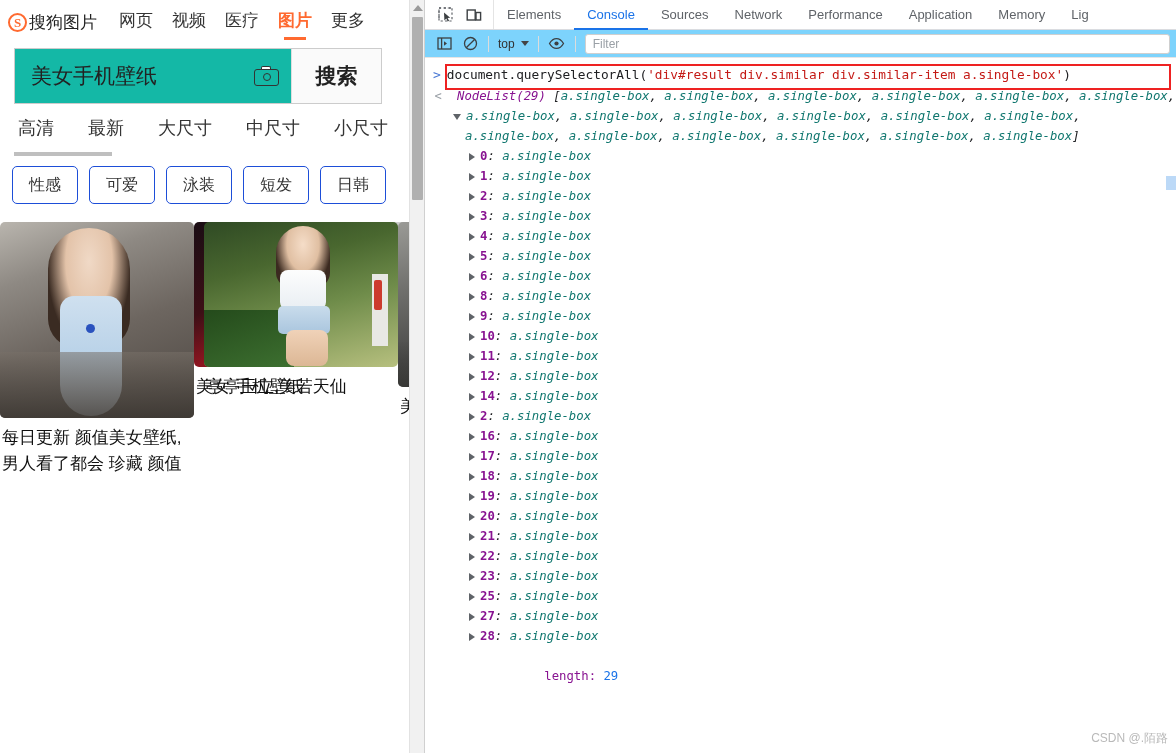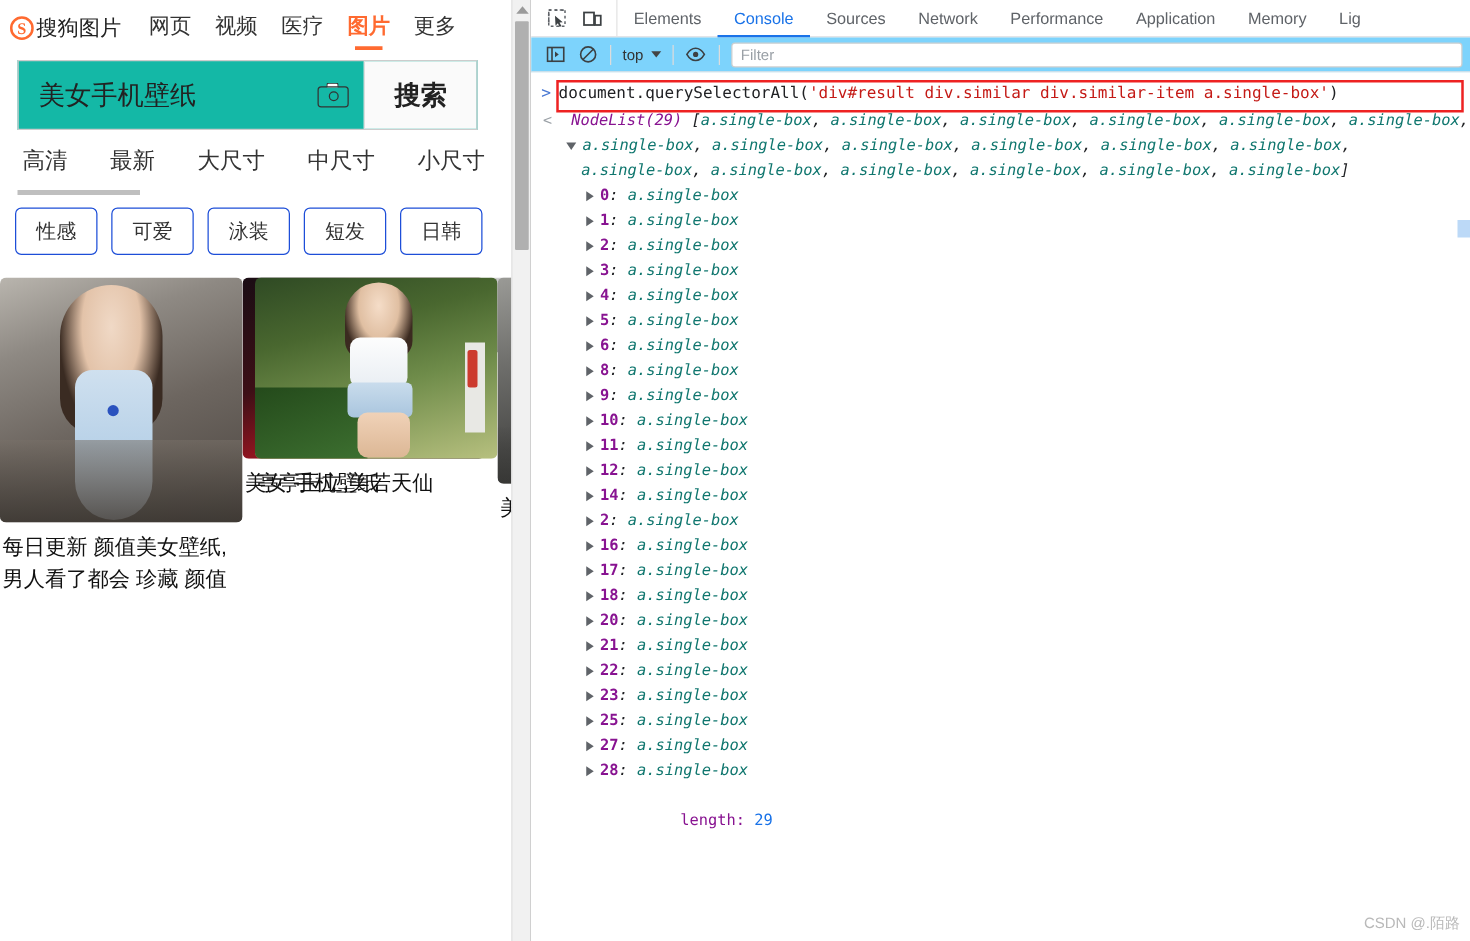--- a/index.html
+++ b/index.html
@@ -403,20 +403,21 @@
           <div class="item-line"><span class="tri"></span><span class="idx">8</span><span class="plainitalic">: </span><span class="sbox">a.single-box</span></div>
           <div class="item-line"><span class="tri"></span><span class="idx">9</span><span class="plainitalic">: </span><span class="sbox">a.single-box</span></div>
           <div class="item-line"><span class="tri"></span><span class="idx">10</span><span class="plainitalic">: </span><span class="sbox">a.single-box</span></div>
           <div class="item-line"><span class="tri"></span><span class="idx">11</span><span class="plainitalic">: </span><span class="sbox">a.single-box</span></div>
           <div class="item-line"><span class="tri"></span><span class="idx">12</span><span class="plainitalic">: </span><span class="sbox">a.single-box</span></div>
           <div class="item-line"><span class="tri"></span><span class="idx">14</span><span class="plainitalic">: </span><span class="sbox">a.single-box</span></div>
           <div class="item-line"><span class="tri"></span><span class="idx">2</span><span class="plainitalic">: </span><span class="sbox">a.single-box</span></div>
           <div class="item-line"><span class="tri"></span><span class="idx">16</span><span class="plainitalic">: </span><span class="sbox">a.single-box</span></div>
           <div class="item-line"><span class="tri"></span><span class="idx">17</span><span class="plainitalic">: </span><span class="sbox">a.single-box</span></div>
           <div class="item-line"><span class="tri"></span><span class="idx">18</span><span class="plainitalic">: </span><span class="sbox">a.single-box</span></div>
+          <div class="item-line"><span class="tri"></span><span class="idx">19</span><span class="plainitalic">: </span><span class="sbox">a.single-box</span></div>
           <div class="item-line"><span class="tri"></span><span class="idx">20</span><span class="plainitalic">: </span><span class="sbox">a.single-box</span></div>
           <div class="item-line"><span class="tri"></span><span class="idx">21</span><span class="plainitalic">: </span><span class="sbox">a.single-box</span></div>
           <div class="item-line"><span class="tri"></span><span class="idx">22</span><span class="plainitalic">: </span><span class="sbox">a.single-box</span></div>
           <div class="item-line"><span class="tri"></span><span class="idx">23</span><span class="plainitalic">: </span><span class="sbox">a.single-box</span></div>
           <div class="item-line"><span class="tri"></span><span class="idx">25</span><span class="plainitalic">: </span><span class="sbox">a.single-box</span></div>
           <div class="item-line"><span class="tri"></span><span class="idx">27</span><span class="plainitalic">: </span><span class="sbox">a.single-box</span></div>
           <div class="item-line"><span class="tri"></span><span class="idx">28</span><span class="plainitalic">: </span><span class="sbox">a.single-box</span></div>
         </div>
 
       <div class="prop-line">

